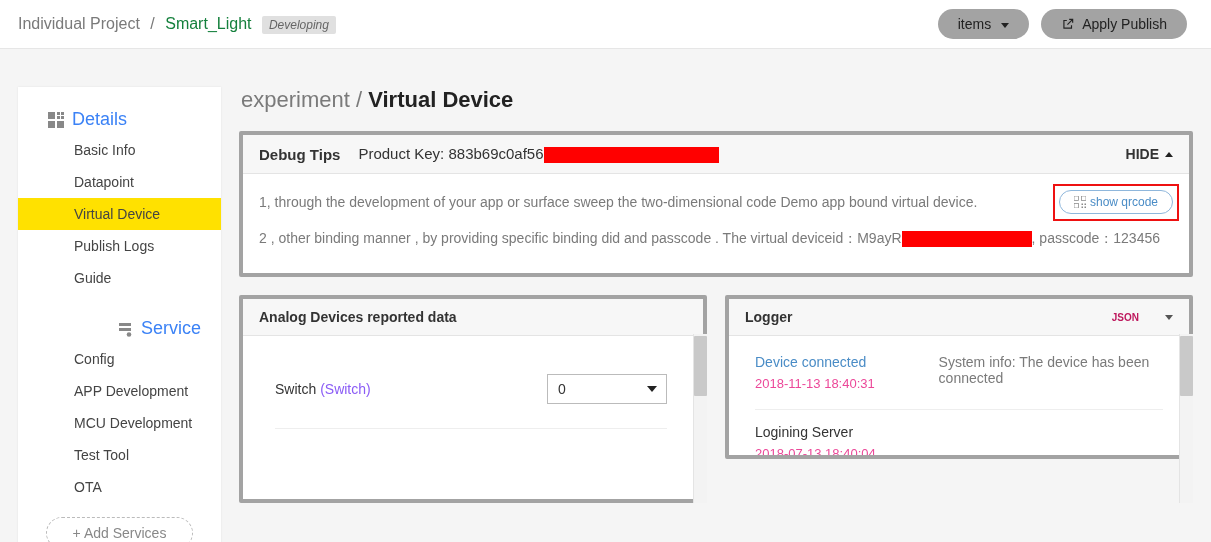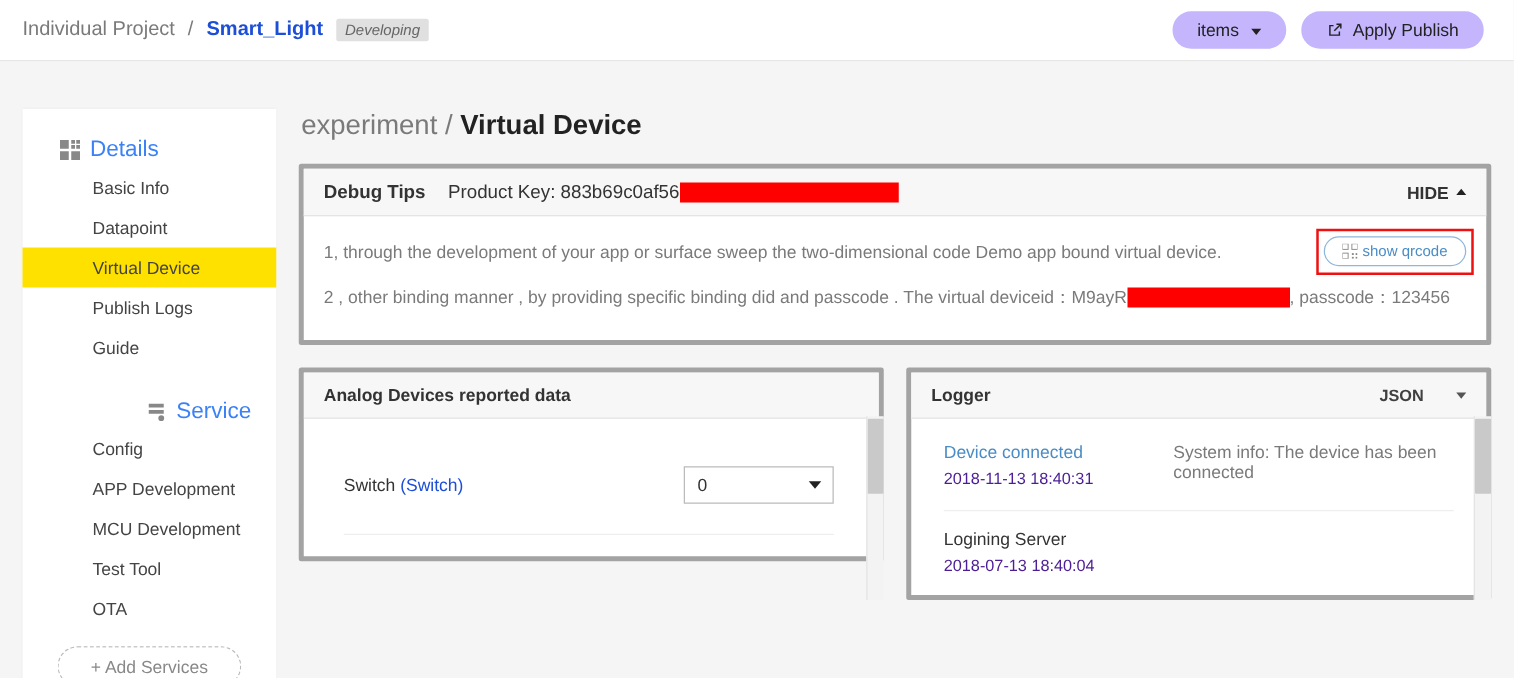--- a/index.html
+++ b/index.html
@@ -1,25 +1,25 @@
 <!DOCTYPE html>
 <html><head>
   <meta charset="utf-8">
   <style>
     * { margin:0; padding:0; box-sizing:border-box; font-family:"Segoe UI",Arial,sans-serif; }
     body { background:#f5f5f5; font-size:14px; color:#333; }
     
     .topbar { height:49px; background:#fff; display:flex; align-items:center; padding:0 24px 0 18px; border-bottom:1px solid #e6e6e6; }
     .bc { color:#7a7a7a; font-size:16px; }
     .bc .sep { margin:0 6px; color:#7a7a7a; }
-    .bc .cur { color:#1d4ed8; font-weight:700; }
+    .bc .cur { color:#15803d; font-weight:400; }
     .status-badge { background:#e0e0e0; color:#666; font-size:12px; padding:2px 7px; margin-left:6px; border-radius:2px;font-style:italic; }
     .spacer { flex:1; }
     .pill { border-radius:30px; padding:7px 20px; font-size:14px; cursor:pointer; border:none; }
-    .pill-yellow { background:#c4b5fd; color:#222; }
+    .pill-yellow { background:#a3a3a3; color:#222; }
     .pill .caret::after { content:""; display:inline-block; margin-left:6px; border-left:4px solid transparent; border-right:4px solid transparent; border-top:5px solid #222; vertical-align:middle; }
     .pill + .pill { margin-left:12px; }
     .ext-icon svg { width:14px; height:14px; vertical-align:-2px; margin-right:4px; }
     
     .wrap { display:flex; padding:38px 18px 0 18px; }
     .sidebar { width:203px; background:#fff; box-shadow:0 0 2px rgba(0,0,0,0.08); flex-shrink:0; padding-top:18px; }
     .main { flex:1; margin-left:18px; min-width:0; }
     .side-head { display:flex; align-items:center; padding:4px 20px 4px 30px; color:#3b82f6; font-size:18px; }
     .side-head svg { width:16px; height:16px; margin-right:8px; fill:#888; }
     .side-item { padding:8px 20px 8px 56px; color:#444; font-size:14px; cursor:pointer; }
@@ -42,34 +42,34 @@
     .qr-btn { border:1px solid #8fb7dc; color:#4a8cc6; background:#fff; border-radius:20px; padding:4px 14px; font-size:12px; cursor:pointer; display:inline-flex; align-items:center; }
     .qr-btn svg { width:12px; height:12px; margin-right:4px; fill:#888; }
     .tips p + p { margin-top:14px; }
     
     .cols { display:flex; margin-top:18px; gap:18px; }
     .col { flex:1; min-width:0; position:relative; }
     .col .panel-head { font-weight:700; }
     .col-body { padding:20px 36px 20px 32px; color:#333; }
     .dp-row { display:flex; align-items:center; border-bottom:1px solid #eee; padding:18px 0 24px 0; }
     .dp-label { font-size:14px; }
-    .dp-label .sub { color:#1d4ed8; }
+    .dp-label .sub { color:#8b5cf6; }
     .select { margin-left:auto; width:120px; height:30px; border:1px solid #bbb; padding:0 28px 0 10px; font-size:14px; color:#333; appearance:none; background:#fff; position:relative; }
     .select-wrap { position:relative; margin-left:auto; }
     .select-wrap::after { content:""; position:absolute; right:10px; top:12px; border-left:5px solid transparent; border-right:5px solid transparent; border-top:6px solid #222; pointer-events:none; }
     .vscroll { position:absolute; right:0; top:39px; bottom:0; width:14px; background:#f3f3f3; border-left:1px solid #e4e4e4; overflow:hidden; }
     .vscroll .thumb { width:100%; height:60px; background:#c9c9c9; border-radius:1px; margin-top:2px; }
     
-    .log-head-right { margin-left:auto; display:flex; align-items:center; font-size:13px; color:#404040; cursor:pointer; }
+    .log-head-right { margin-left:auto; display:flex; align-items:center; font-size:10px; color:#be185d; cursor:pointer; }
     .log-head-right::after { content:""; margin-left:26px; border-left:4px solid transparent; border-right:4px solid transparent; border-top:5px solid #555; }
     .log-body { padding:18px 26px; font-size:14px; position:relative; }
     .log-entry { display:flex; justify-content:space-between; gap:24px; padding-bottom:18px; border-bottom:1px solid #eee; margin-bottom:14px; }
     .log-left .t1 { color:#4a8cc6; }
     .log-left .t1.plain { color:#333; }
-    .log-left .ts { color:#4c1d95; font-size:13px; margin-top:6px; }
+    .log-left .ts { color:#ec4899; font-size:13px; margin-top:6px; }
     .log-right { color:#7a7a7a; text-align:left; max-width:55%; }
   </style>
 </head>
 <body>
 
 <div class="topbar">
   <div class="bc">
     <span>Individual Project</span>
     <span class="sep">/</span>
     <span class="cur">Smart_Light</span>
@@ -161,21 +161,21 @@
           <p style="padding-right:130px;">1, through the development of your app or surface sweep the two-dimensional code Demo app bound virtual device.</p>
           <p>
             <span>2 , other binding manner , by providing specific binding did and passcode . The virtual deviceid：M9ayR</span><span class="red-block" style="width:130px;"></span><span>, passcode：123456</span>
           </p>
         </div>
       </div>
     </div>
 
     <div class="cols">
       <div class="col">
-        <div class="panel" style="height:155px;overflow:hidden;">
+        <div class="panel" style="height:208px;overflow:hidden;">
           <div class="panel-head">
             <span style="font-weight:700;">Analog Devices reported data</span>
           </div>
           <div class="col-body">
             <div class="dp-row">
               <span class="dp-label">
                 <span>Switch</span>
                 <span class="sub">(Switch)</span>
               </span>
               <div class="select-wrap">
@@ -185,21 +185,21 @@
               </div>
             </div>
           </div>
           <div class="vscroll">
               <div class="thumb"></div>
             </div>
         </div>
       </div>
 
       <div class="col">
-        <div class="panel" style="height:186px;overflow:hidden;">
+        <div class="panel" style="height:164px;overflow:hidden;">
           <div class="panel-head">
             <span style="font-weight:700;">Logger</span>
             <span class="log-head-right">JSON</span>
           </div>
           <div class="log-body">
             <div class="log-entry">
               <div class="log-left">
                 <div class="t1">Device connected</div>
                 <div class="ts">2018-11-13 18:40:31</div>
               </div>

